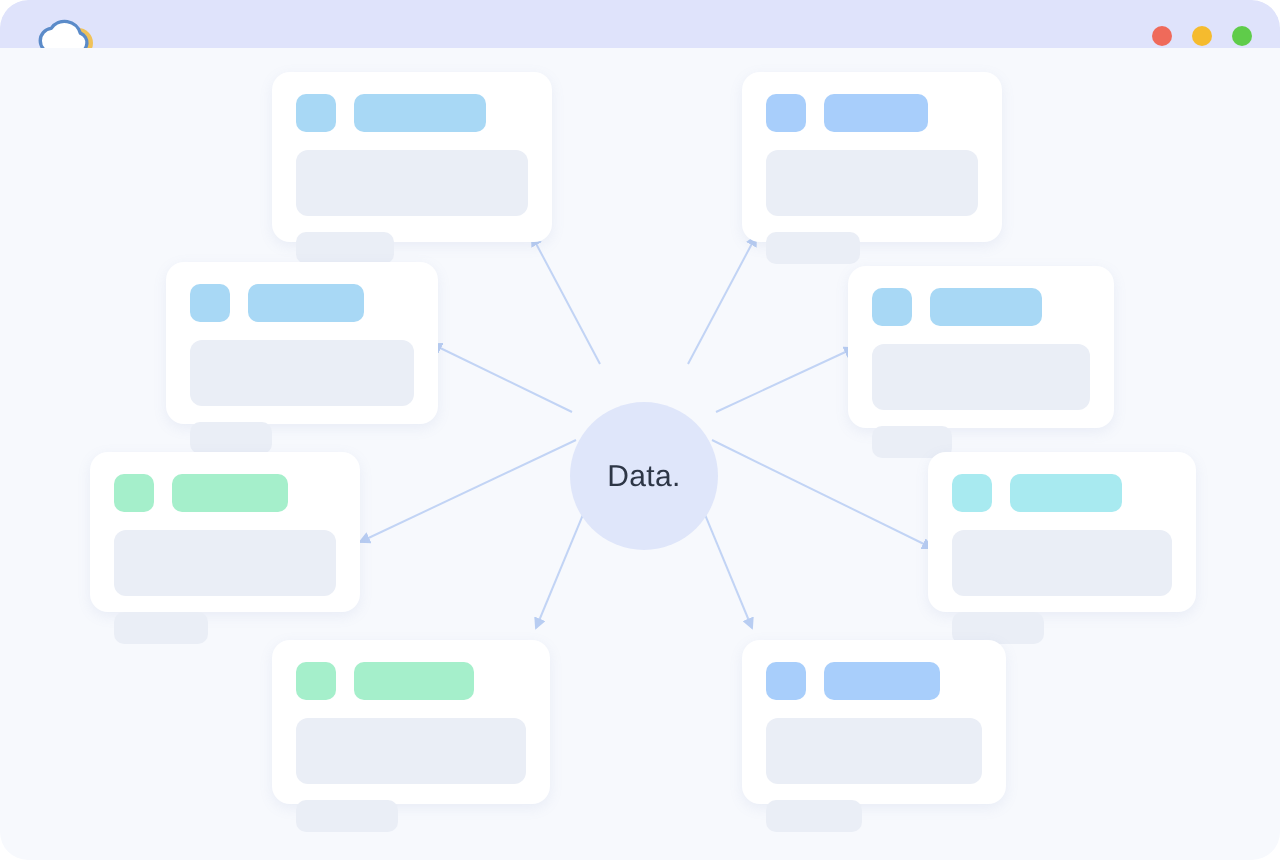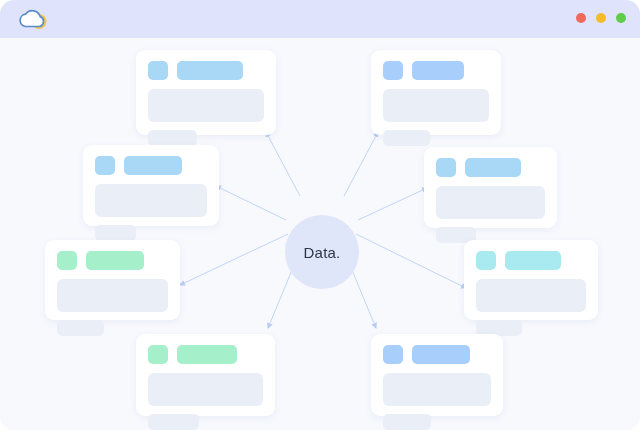--- a/index.html
+++ b/index.html
@@ -50,21 +50,21 @@
     border-radius: 50%;
   }
   .dot-close { background: #ef6a5a; }
   .dot-min   { background: #f5bb2e; }
   .dot-max   { background: #5fc košt; }
   .dot-max   { background: #5fcc4a; }
 
   
   #canvas {
     position: absolute;
-    left: 0; top: 38px;
+    left: 0; top: 24px;
     width: 640px;
     height: 392px;
     background: #f7f9fd;
     border-bottom-left-radius: 14px;
     border-bottom-right-radius: 14px;
   }
   #connector-layer {
     position: absolute;
     left: 0; top: 0;
     width: 640px; height: 392px;

